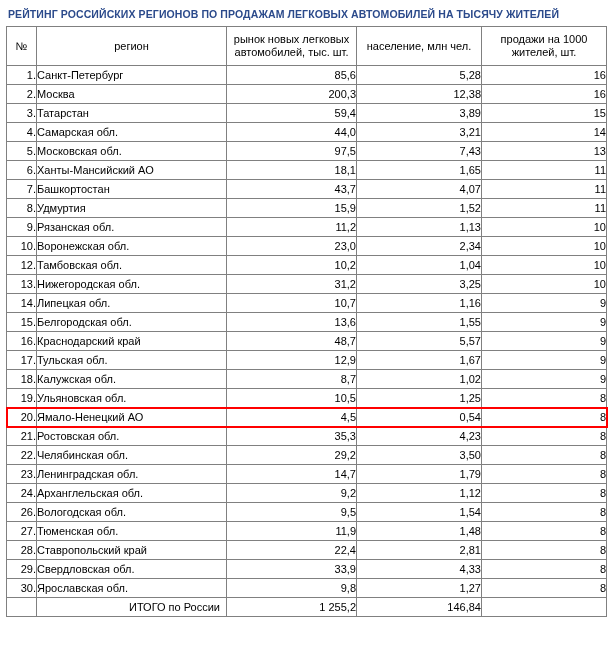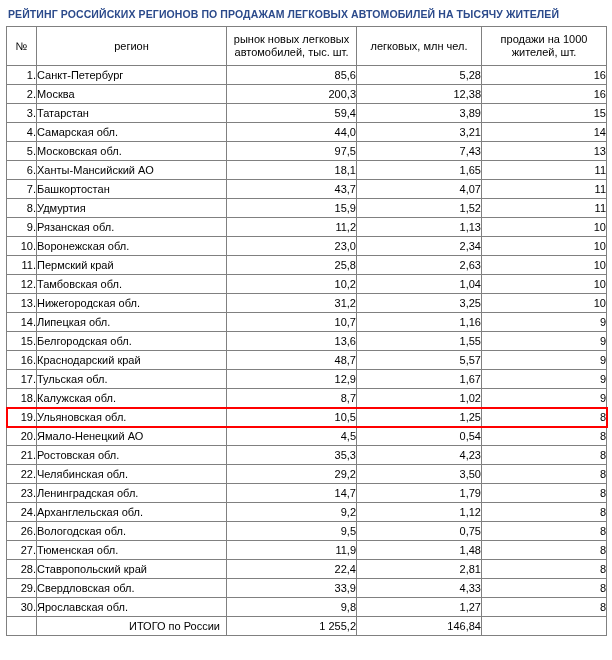--- a/index.html
+++ b/index.html
@@ -105,21 +105,21 @@
       <col class="c-reg">
       <col class="c-mkt">
       <col class="c-pop">
       <col class="c-per">
     </colgroup>
     <thead>
       <tr>
         <th>№</th>
         <th>регион</th>
         <th>рынок новых легковых автомобилей, тыс. шт.</th>
-        <th>легковых, млн чел.</th>
+        <th>население, млн чел.</th>
         <th>продажи на 1000 жителей, шт.</th>
       </tr>
     </thead>
     <tbody id="table-body">
         <tr id="row-0">
           <td class="num">1.</td>
           <td class="reg">Санкт-Петербург</td>
           <td class="val">85,6</td>
           <td class="val">5,28</td>
           <td class="val">16</td>
@@ -180,27 +180,20 @@
           <td class="val">1,13</td>
           <td class="val">10</td>
         </tr>
         <tr id="row-9">
           <td class="num">10.</td>
           <td class="reg">Воронежская обл.</td>
           <td class="val">23,0</td>
           <td class="val">2,34</td>
           <td class="val">10</td>
         </tr>
-        <tr id="row-10">
-          <td class="num">11.</td>
-          <td class="reg">Пермский край</td>
-          <td class="val">25,8</td>
-          <td class="val">2,63</td>
-          <td class="val">10</td>
-        </tr>
         <tr id="row-11">
           <td class="num">12.</td>
           <td class="reg">Тамбовская обл.</td>
           <td class="val">10,2</td>
           <td class="val">1,04</td>
           <td class="val">10</td>
         </tr>
         <tr id="row-12">
           <td class="num">13.</td>
           <td class="reg">Нижегородская обл.</td>
@@ -282,21 +275,21 @@
           <td class="num">24.</td>
           <td class="reg">Арханглельская обл.</td>
           <td class="val">9,2</td>
           <td class="val">1,12</td>
           <td class="val">8</td>
         </tr>
         <tr id="row-25">
           <td class="num">26.</td>
           <td class="reg">Вологодская обл.</td>
           <td class="val">9,5</td>
-          <td class="val">0,75</td>
+          <td class="val">1,54</td>
           <td class="val">8</td>
         </tr>
         <tr id="row-26">
           <td class="num">27.</td>
           <td class="reg">Тюменская обл.</td>
           <td class="val">11,9</td>
           <td class="val">1,48</td>
           <td class="val">8</td>
         </tr>
         <tr id="row-27">

